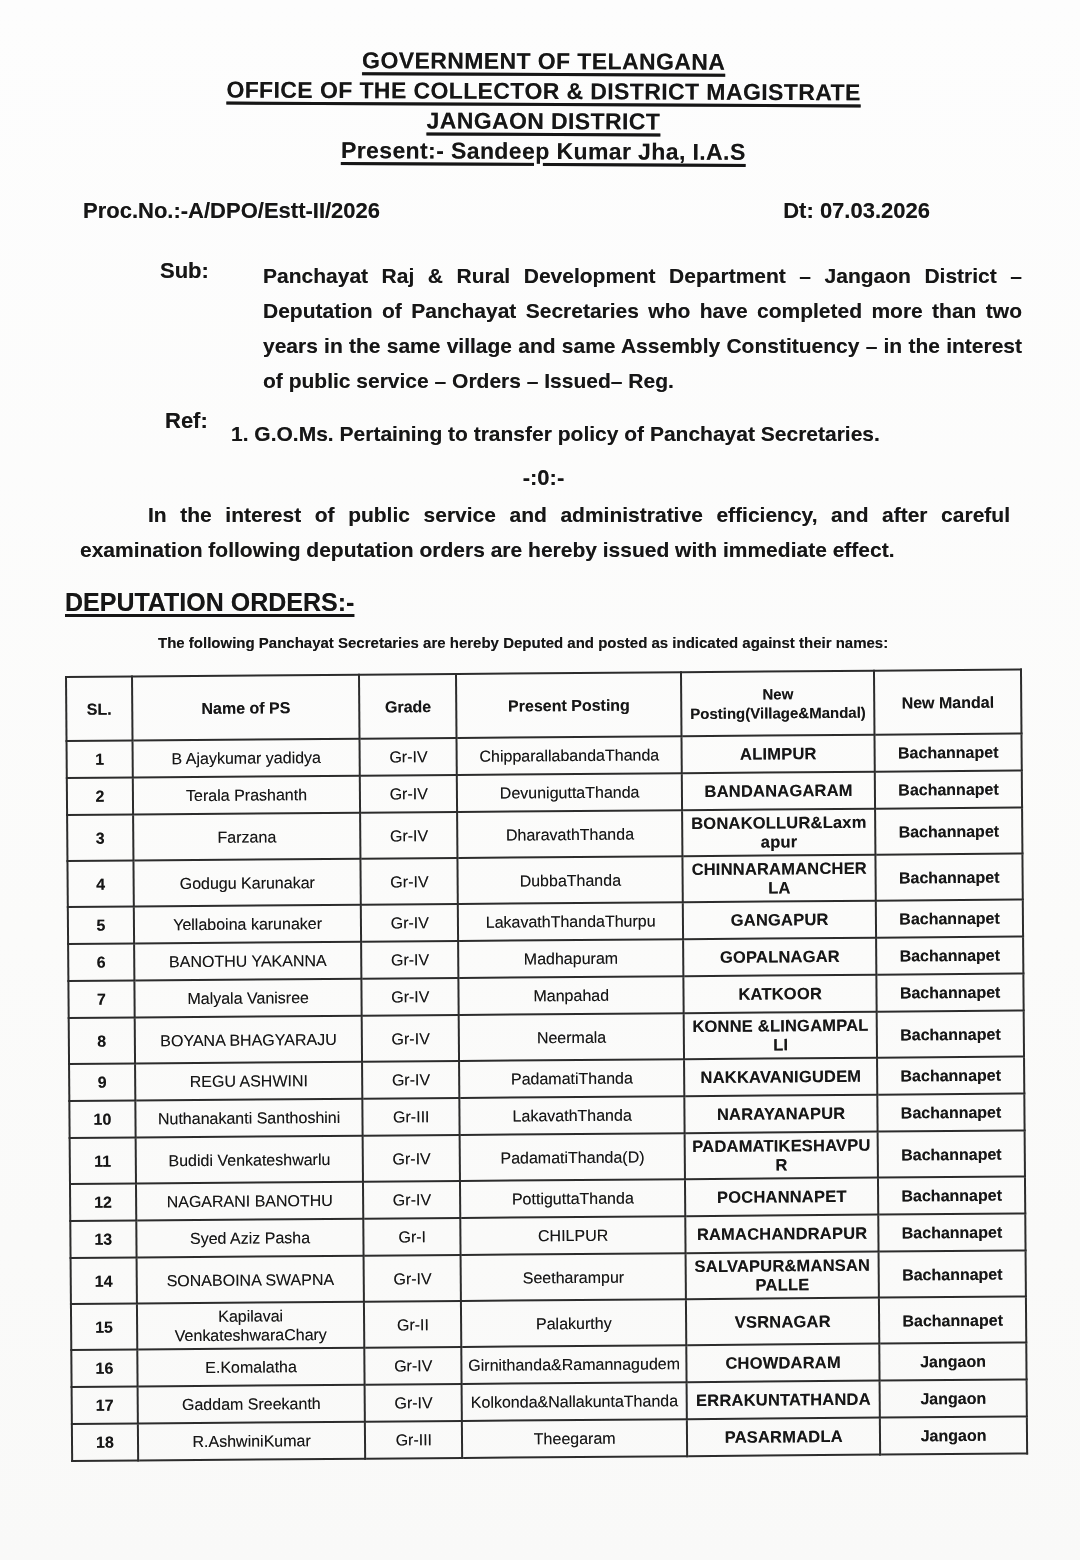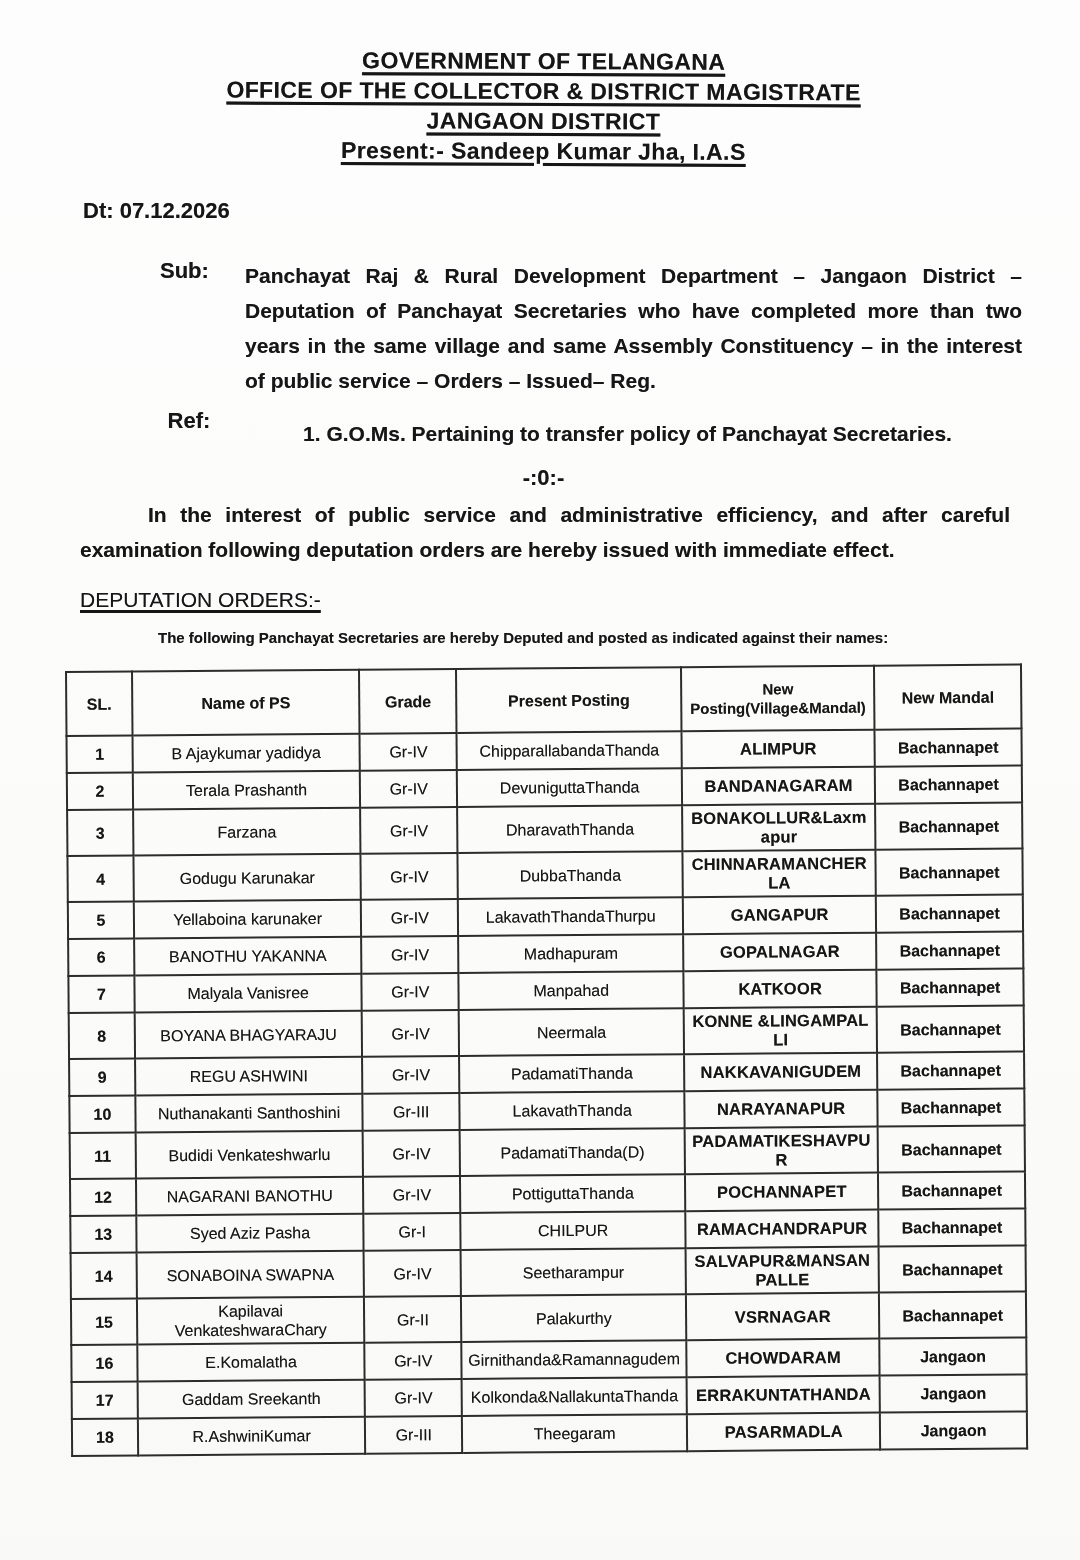--- a/index.html
+++ b/index.html
@@ -41,42 +41,41 @@
     justify-content: space-between;
     align-items: baseline;
     font-size: 22px;
     font-weight: 700;
   }
   
   .subject {
     margin-top: 34px;
     margin-left: 95px;
     display: flex;
-    gap: 12px;
+    gap: 30px;
   }
   .subject .label {
     font-size: 22px;
     font-weight: 700;
     flex: 0 0 56px;
   }
   .subject .text {
     width: 782px;
     font-size: 21px;
     font-weight: 600;
     line-height: 35px;
     text-align: justify;
     margin-left: 17px;
   }
   
   .reference {
     margin-top: 10px;
     margin-left: 100px;
     display: flex;
-    gap: 20px;
-    text-align: center;
+    gap: 10px;
   }
   .reference .label {
     font-size: 22px;
     font-weight: 700;
     flex: 0 0 48px;
   }
   .reference .items {
     width: 790px;
     font-size: 21px;
     font-weight: 600;
@@ -95,23 +94,22 @@
     margin-left: 15px;
     width: 930px;
     font-size: 21px;
     font-weight: 700;
     line-height: 35px;
     text-indent: 68px;
     text-align: justify;
   }
   .orders-heading {
     margin-top: 8px;
-    margin-left: 15px;
-    font-size: 21px;
-    font-weight: 400;
+    font-size: 25px;
+    font-weight: 700;
     text-decoration: underline;
     text-decoration-thickness: 2.5px;
     text-underline-offset: 3px;
   }
   .orders-intro {
     margin-top: 8px;
     margin-left: 15px;
     width: 935px;
     font-size: 15px;
     font-weight: 600;
@@ -167,21 +165,22 @@
 <div class="page">
 
   <div class="letterhead">
     <div class="hline">GOVERNMENT OF TELANGANA</div>
     <div class="hline">OFFICE OF THE COLLECTOR &amp; DISTRICT MAGISTRATE</div>
     <div class="hline">JANGAON DISTRICT</div>
     <div class="hline">Present:- Sandeep Kumar Jha, I.A.S</div>
   </div>
 
   <div class="proc-row">
-    <span>Dt: 07.12.2026</span>
+    <span>Proc.No.:-A/DPO/Estt-II/2026</span>
+    <span>Dt: 07.03.2026</span>
   </div>
 
   <div class="subject">
     <span class="label">Sub:</span>
     <span class="text">Panchayat Raj &amp; Rural Development Department – Jangaon District – Deputation of Panchayat Secretaries who have completed more than two years in the same village and same Assembly Constituency – in the interest of public service – Orders – Issued– Reg.</span>
   </div>
 
   <div class="reference">
     <span class="label">Ref:</span>
     <div class="items">

